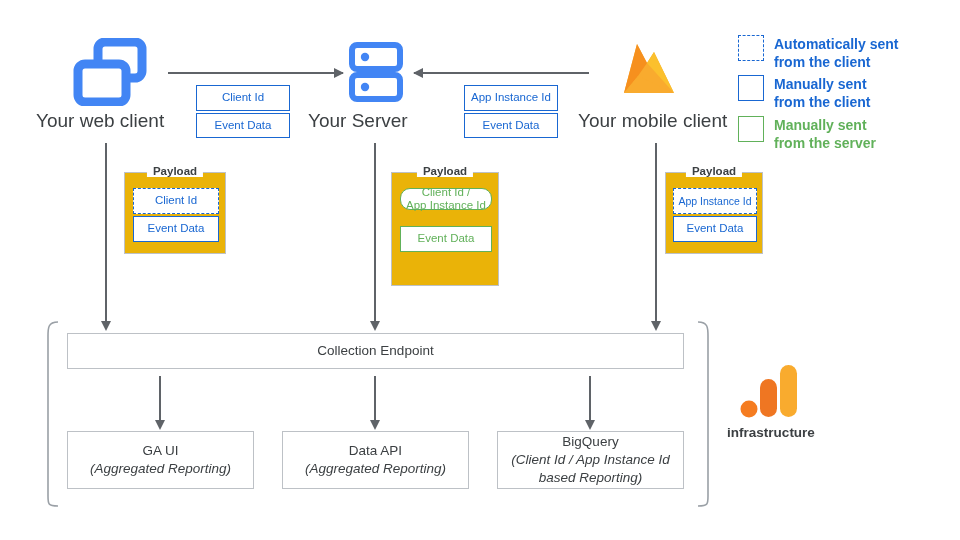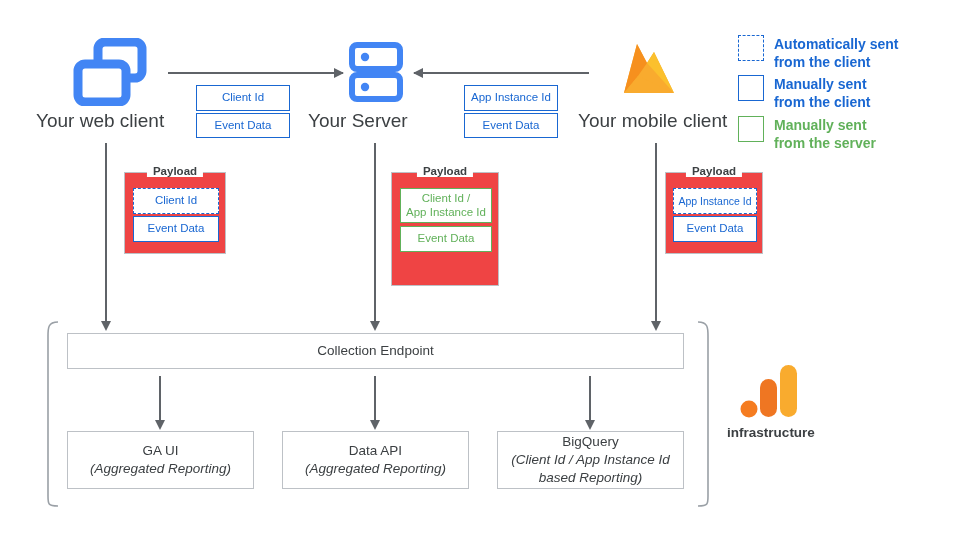--- a/index.html
+++ b/index.html
@@ -36,21 +36,21 @@
     background: #fff;
     line-height: 1.15;
   }
   .chip.dashed { border-style: dashed; }
   .chip.green  { border-color: #61b15a; color: #61b15a; }
 
   
   .payload {
     box-sizing: border-box;
     border: 1.3px solid #bdc1c6;
-    background: #ef4444;
+    background: #eab308;
   }
   .payload-title {
     position: absolute;
     top: -8px; left: 50%;
     transform: translateX(-50%);
     background: #fff;
     padding: 0 6px;
     font-size: 11.5px;
     font-weight: bold;
     color: #3c4043;
@@ -210,21 +210,21 @@
 </div>
 
 <div class="abs payload" style="left:124px; top:172px; width:102px; height:82px;">
   <div class="payload-title">Payload</div>
   <div class="chip dashed" style="position:absolute; left:8px; top:15px; width:86px; height:26px;">Client Id</div>
   <div class="chip" style="position:absolute; left:8px; top:43px; width:86px; height:26px;">Event Data</div>
 </div>
 
 <div class="abs payload" style="left:391px; top:172px; width:108px; height:114px;">
   <div class="payload-title">Payload</div>
-  <div class="chip green" style="position:absolute; left:8px; top:15px; width:92px; height:35px; white-space:pre-line;">Client Id /
+  <div class="chip green" style="position:absolute; left:8px; top:15px; width:92px; height:22px; white-space:pre-line;border-radius:10px;">Client Id /
 App Instance Id</div>
   <div class="chip green" style="position:absolute; left:8px; top:53px; width:92px; height:26px;">Event Data</div>
 </div>
 
 <div class="abs payload" style="left:665px; top:172px; width:98px; height:82px;">
   <div class="payload-title">Payload</div>
   <div class="chip dashed" style="position:absolute; left:7px; top:15px; width:84px; height:26px; font-size:10.5px;">App Instance Id</div>
   <div class="chip" style="position:absolute; left:7px; top:43px; width:84px; height:26px;">Event Data</div>
 </div>
 

